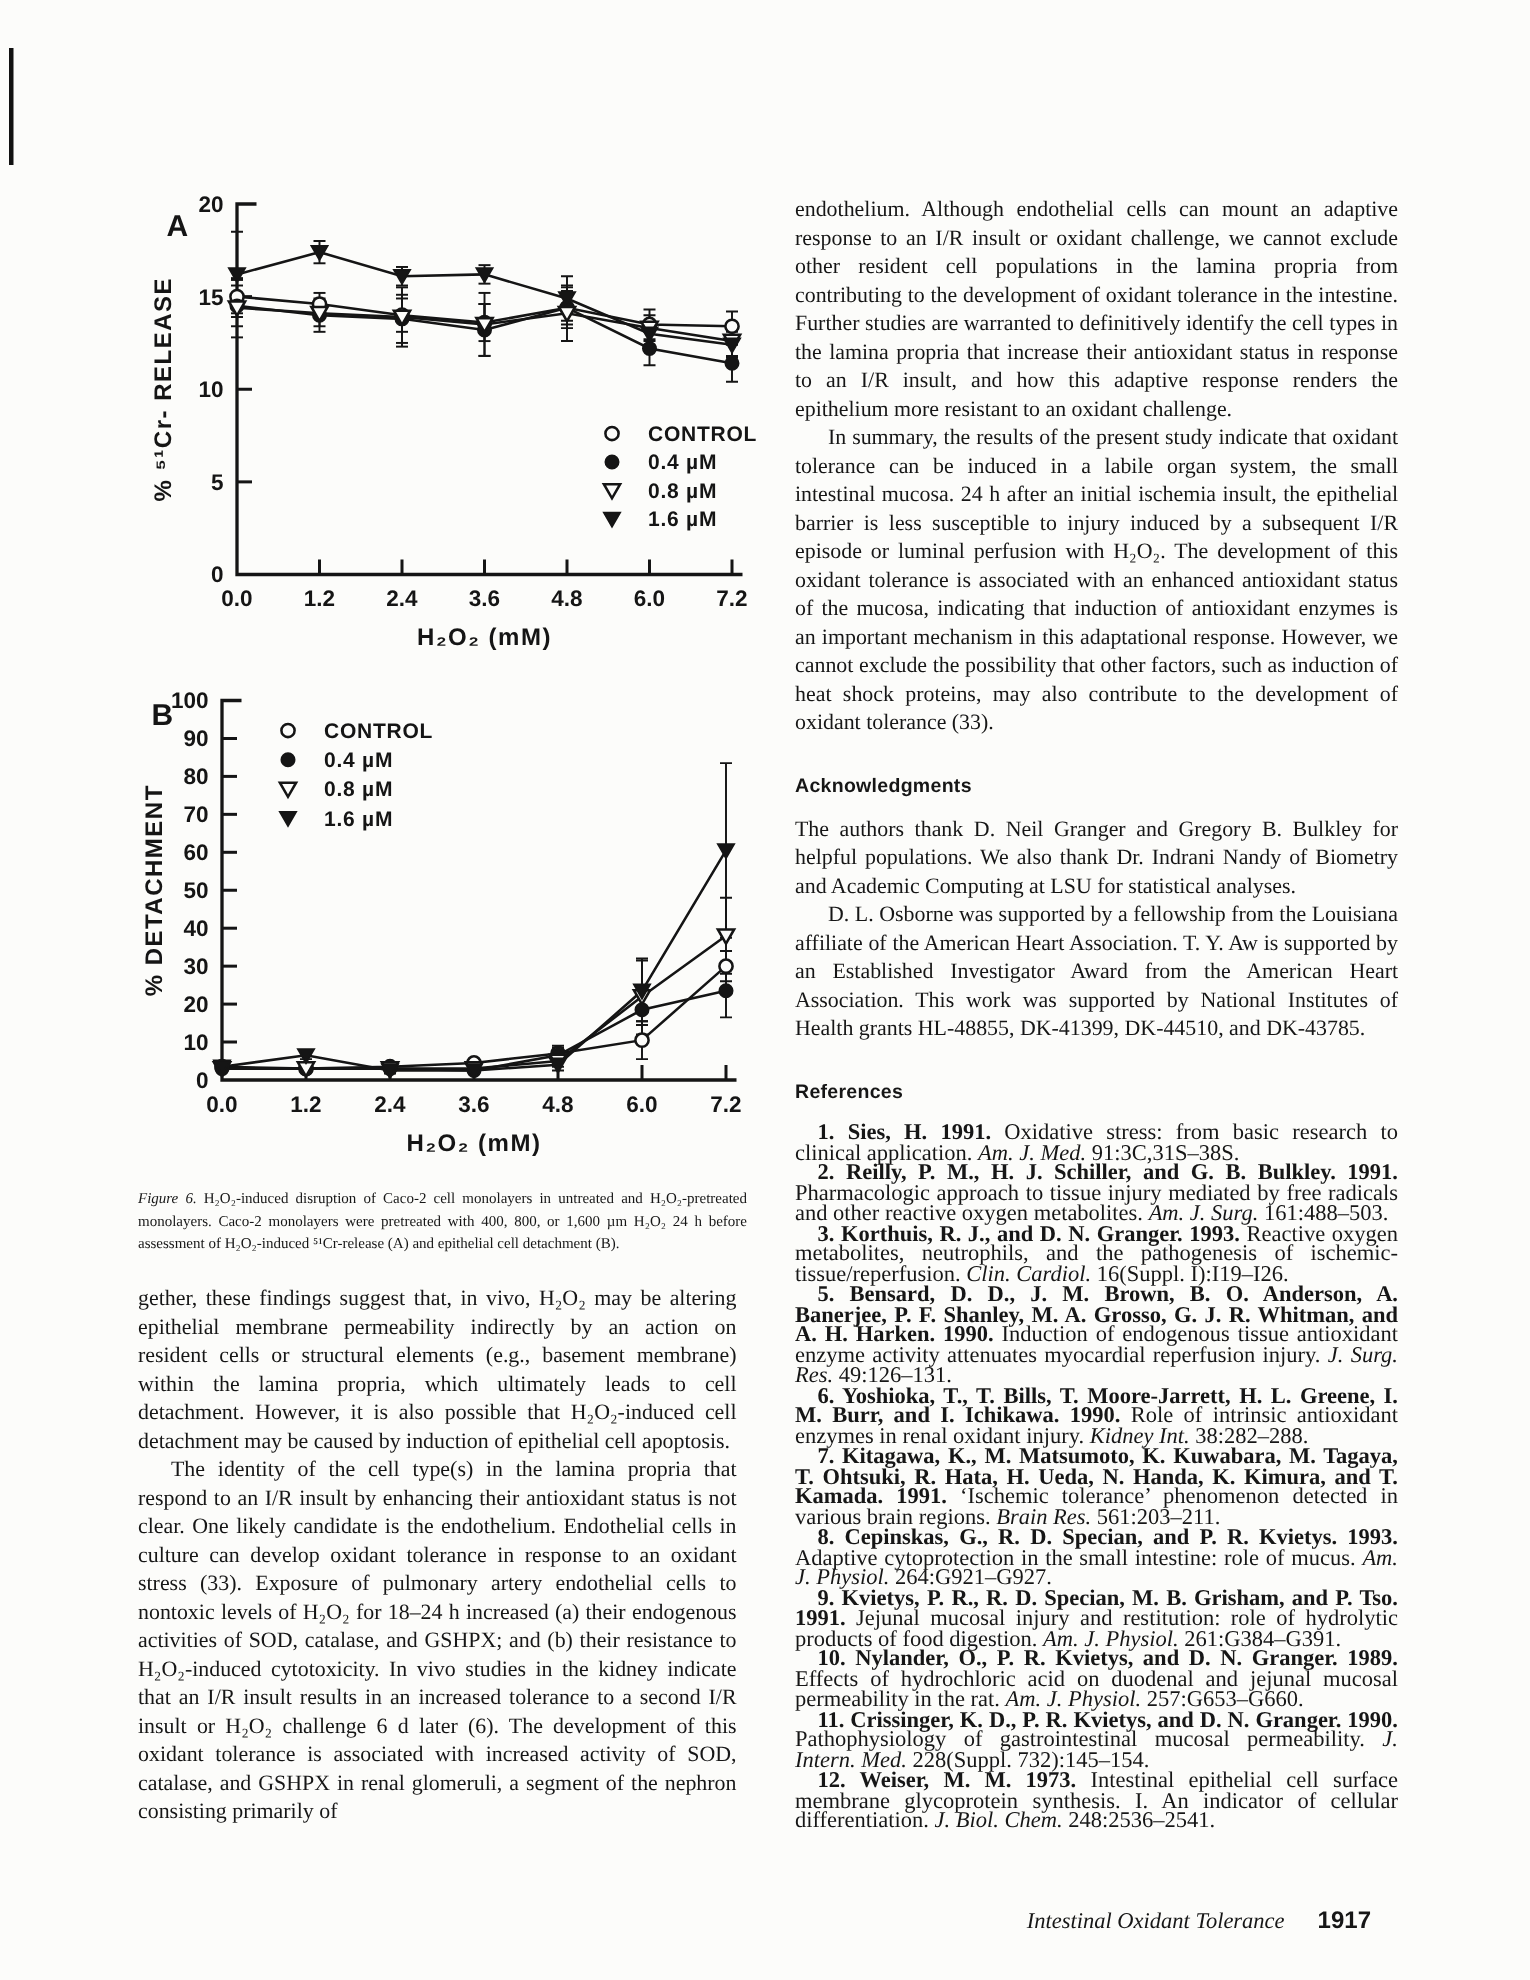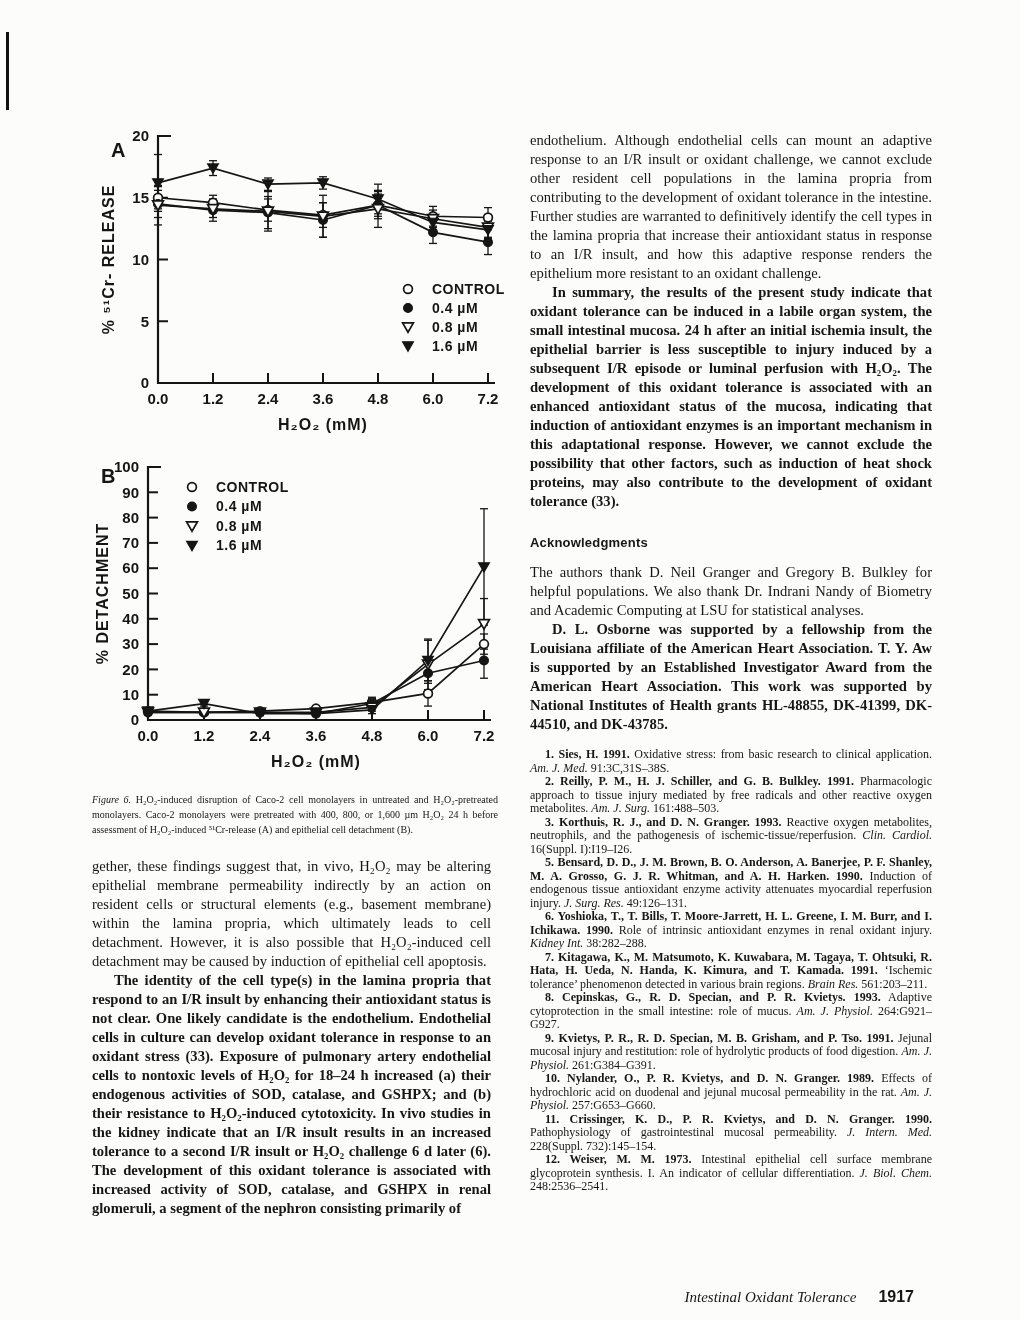--- a/index.html
+++ b/index.html
@@ -14,35 +14,35 @@
   #chartB{left:80px;top:443px;}
   .caption{
     position:absolute;left:92px;top:792px;width:406px;
     font-size:10px;line-height:15px;text-align:justify;margin:0;
   }
   .cap-lead{font-style:italic;}
   .col{position:absolute;text-align:justify;}
   .col-left{left:92px;top:857px;width:399px;}
   .col-right{left:530px;top:131px;width:402px;}
   .body{font-size:14.6px;line-height:19px;margin:0;text-align:justify;}
-  .ind{text-indent:22px;font-weight:bold;}
+  .ind{text-indent:22px;}
   h2.sect{
     font-family:"Liberation Sans","DejaVu Sans",sans-serif;
     font-size:13px;font-weight:bold;margin:24px 0 13px 0;letter-spacing:.2px;
   }
   ol.refs{
     list-style:none;margin:14px 0 0 0;padding:0;
-    font-size:12px;line-height:13.5px;text-align:justify;
+    font-size:15px;line-height:13.5px;text-align:justify;
   }
   ol.refs li{text-indent:15px;margin:0;padding:0;}
   .rb{font-weight:bold;}
   .ri{font-style:italic;}
   .footer{
     position:absolute;left:530px;top:1272px;width:402px;
-    text-align:right;padding-right:18px;box-sizing:border-box;white-space:nowrap;margin-top:16px;
+    text-align:right;padding-right:18px;box-sizing:border-box;white-space:nowrap;
   }
   .ft{font-style:italic;font-size:15px;}
   .fp{font-family:"Liberation Sans","DejaVu Sans",sans-serif;font-weight:bold;font-size:16px;margin-left:22px;}
 </style>
 </head>
 <body>
 
 <div class="page">
   <div class="scan-mark"></div>
 
@@ -370,20 +370,21 @@
     <p class="body">gether, these findings suggest that, in vivo, H₂O₂ may be altering epithelial membrane permeability indirectly by an action on resident cells or structural elements (e.g., basement membrane) within the lamina propria, which ultimately leads to cell detachment. However, it is also possible that H₂O₂-induced cell detachment may be caused by induction of epithelial cell apoptosis.</p>
     <p class="body ind">The identity of the cell type(s) in the lamina propria that respond to an I/R insult by enhancing their antioxidant status is not clear. One likely candidate is the endothelium. Endothelial cells in culture can develop oxidant tolerance in response to an oxidant stress (33). Exposure of pulmonary artery endothelial cells to nontoxic levels of H₂O₂ for 18–24 h increased (a) their endogenous activities of SOD, catalase, and GSHPX; and (b) their resistance to H₂O₂-induced cytotoxicity. In vivo studies in the kidney indicate that an I/R insult results in an increased tolerance to a second I/R insult or H₂O₂ challenge 6 d later (6). The development of this oxidant tolerance is associated with increased activity of SOD, catalase, and GSHPX in renal glomeruli, a segment of the nephron consisting primarily of</p>
   </div>
 
   <div class="col col-right">
     <p class="body">endothelium. Although endothelial cells can mount an adaptive response to an I/R insult or oxidant challenge, we cannot exclude other resident cell populations in the lamina propria from contributing to the development of oxidant tolerance in the intestine. Further studies are warranted to definitively identify the cell types in the lamina propria that increase their antioxidant status in response to an I/R insult, and how this adaptive response renders the epithelium more resistant to an oxidant challenge.</p>
     <p class="body ind">In summary, the results of the present study indicate that oxidant tolerance can be induced in a labile organ system, the small intestinal mucosa. 24 h after an initial ischemia insult, the epithelial barrier is less susceptible to injury induced by a subsequent I/R episode or luminal perfusion with H₂O₂. The development of this oxidant tolerance is associated with an enhanced antioxidant status of the mucosa, indicating that induction of antioxidant enzymes is an important mechanism in this adaptational response. However, we cannot exclude the possibility that other factors, such as induction of heat shock proteins, may also contribute to the development of oxidant tolerance (33).</p>
     <h2 class="sect">Acknowledgments</h2>
     <p class="body">The authors thank D. Neil Granger and Gregory B. Bulkley for helpful populations. We also thank Dr. Indrani Nandy of Biometry and Academic Computing at LSU for statistical analyses.</p>
     <p class="body ind">D. L. Osborne was supported by a fellowship from the Louisiana affiliate of the American Heart Association. T. Y. Aw is supported by an Established Investigator Award from the American Heart Association. This work was supported by National Institutes of Health grants HL-48855, DK-41399, DK-44510, and DK-43785.</p>
+    <h2 class="sect">References</h2>
     <ol class="refs" id="refs-list">
         <li><span class="rb">1. Sies, H. 1991.</span><span> Oxidative stress: from basic research to clinical application. </span><span class="ri">Am. J. Med.</span><span> 91:3C,31S–38S.</span></li>
         <li><span class="rb">2. Reilly, P. M., H. J. Schiller, and G. B. Bulkley. 1991.</span><span> Pharmacologic approach to tissue injury mediated by free radicals and other reactive oxygen metabolites. </span><span class="ri">Am. J. Surg.</span><span> 161:488–503.</span></li>
         <li><span class="rb">3. Korthuis, R. J., and D. N. Granger. 1993.</span><span> Reactive oxygen metabolites, neutrophils, and the pathogenesis of ischemic-tissue/reperfusion. </span><span class="ri">Clin. Cardiol.</span><span> 16(Suppl. I):I19–I26.</span></li>
         <li><span class="rb">5. Bensard, D. D., J. M. Brown, B. O. Anderson, A. Banerjee, P. F. Shanley, M. A. Grosso, G. J. R. Whitman, and A. H. Harken. 1990.</span><span> Induction of endogenous tissue antioxidant enzyme activity attenuates myocardial reperfusion injury. </span><span class="ri">J. Surg. Res.</span><span> 49:126–131.</span></li>
         <li><span class="rb">6. Yoshioka, T., T. Bills, T. Moore-Jarrett, H. L. Greene, I. M. Burr, and I. Ichikawa. 1990.</span><span> Role of intrinsic antioxidant enzymes in renal oxidant injury. </span><span class="ri">Kidney Int.</span><span> 38:282–288.</span></li>
         <li><span class="rb">7. Kitagawa, K., M. Matsumoto, K. Kuwabara, M. Tagaya, T. Ohtsuki, R. Hata, H. Ueda, N. Handa, K. Kimura, and T. Kamada. 1991.</span><span> ‘Ischemic tolerance’ phenomenon detected in various brain regions. </span><span class="ri">Brain Res.</span><span> 561:203–211.</span></li>
         <li><span class="rb">8. Cepinskas, G., R. D. Specian, and P. R. Kvietys. 1993.</span><span> Adaptive cytoprotection in the small intestine: role of mucus. </span><span class="ri">Am. J. Physiol.</span><span> 264:G921–G927.</span></li>
         <li><span class="rb">9. Kvietys, P. R., R. D. Specian, M. B. Grisham, and P. Tso. 1991.</span><span> Jejunal mucosal injury and restitution: role of hydrolytic products of food digestion. </span><span class="ri">Am. J. Physiol.</span><span> 261:G384–G391.</span></li>
         <li><span class="rb">10. Nylander, O., P. R. Kvietys, and D. N. Granger. 1989.</span><span> Effects of hydrochloric acid on duodenal and jejunal mucosal permeability in the rat. </span><span class="ri">Am. J. Physiol.</span><span> 257:G653–G660.</span></li>

